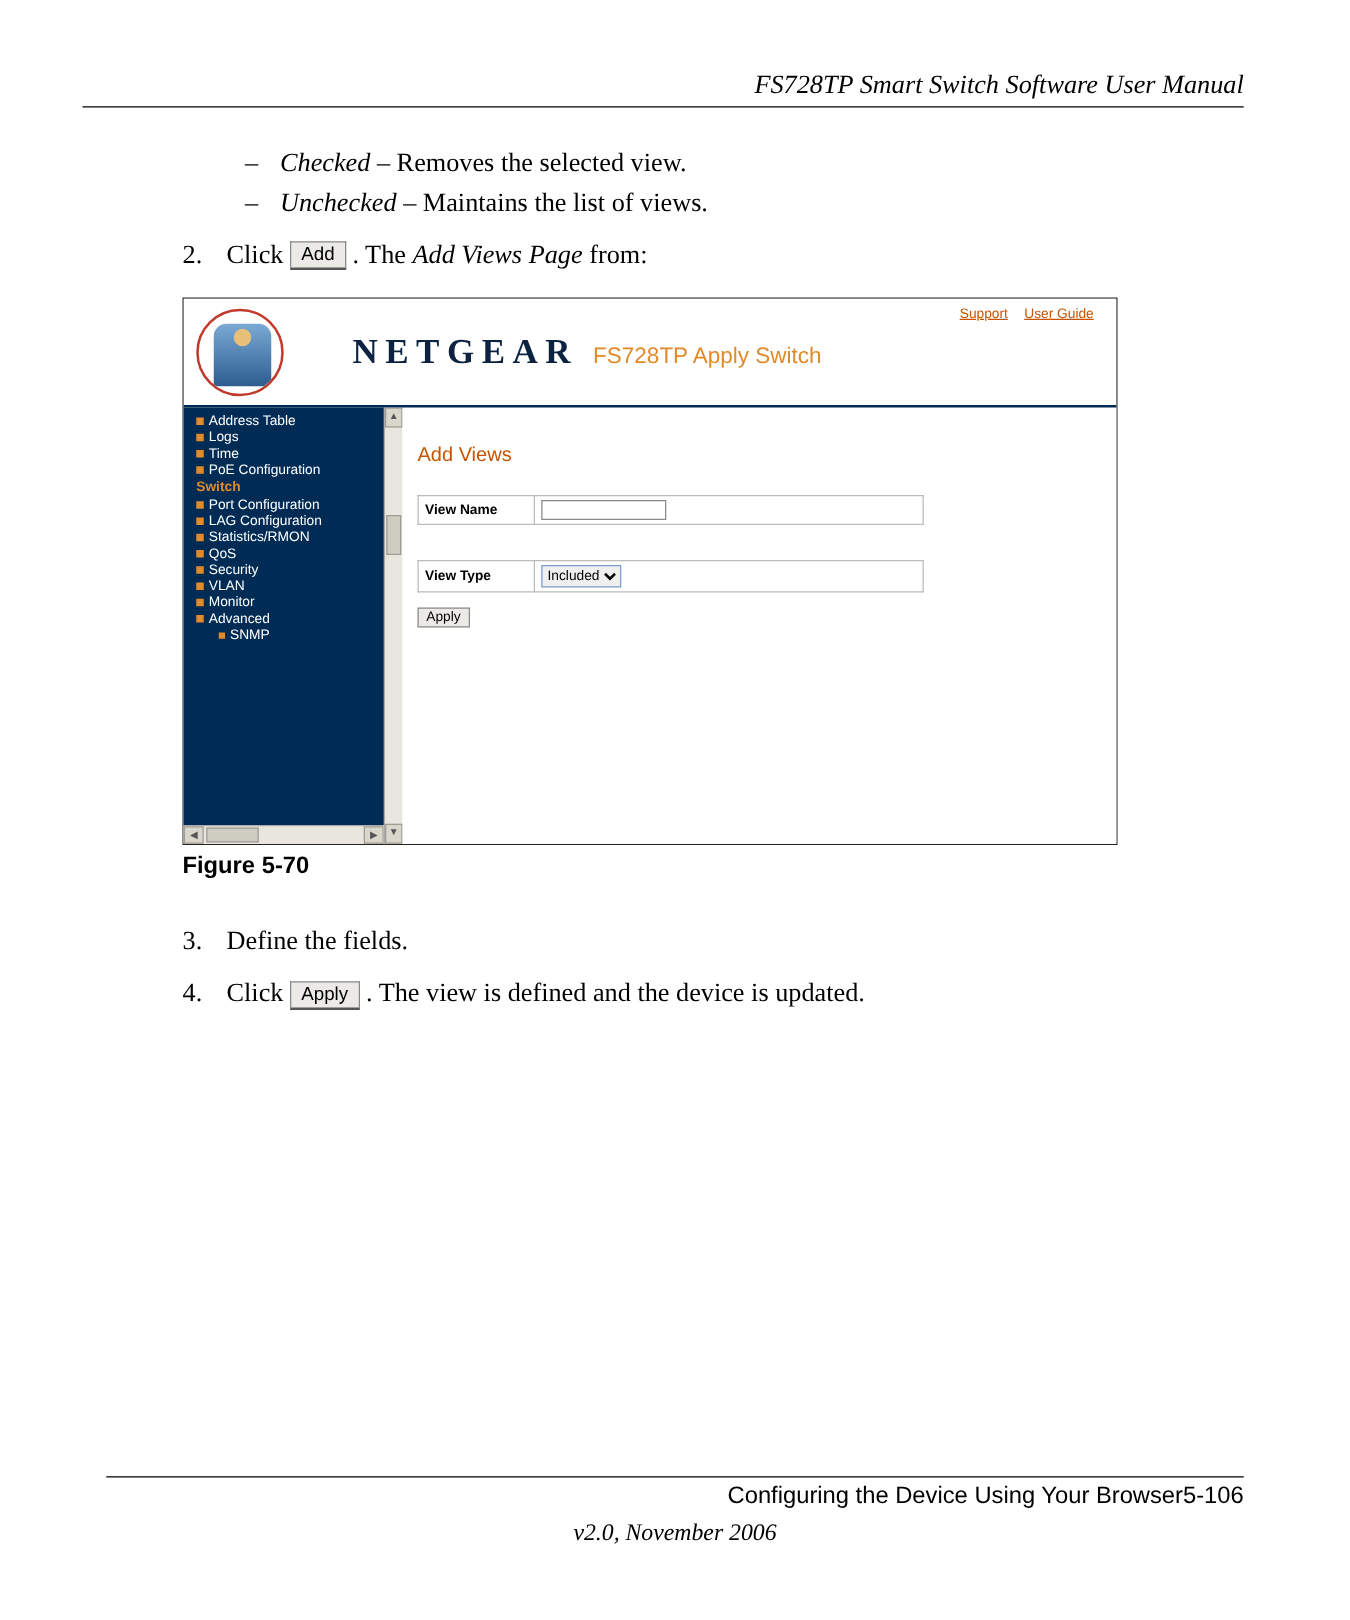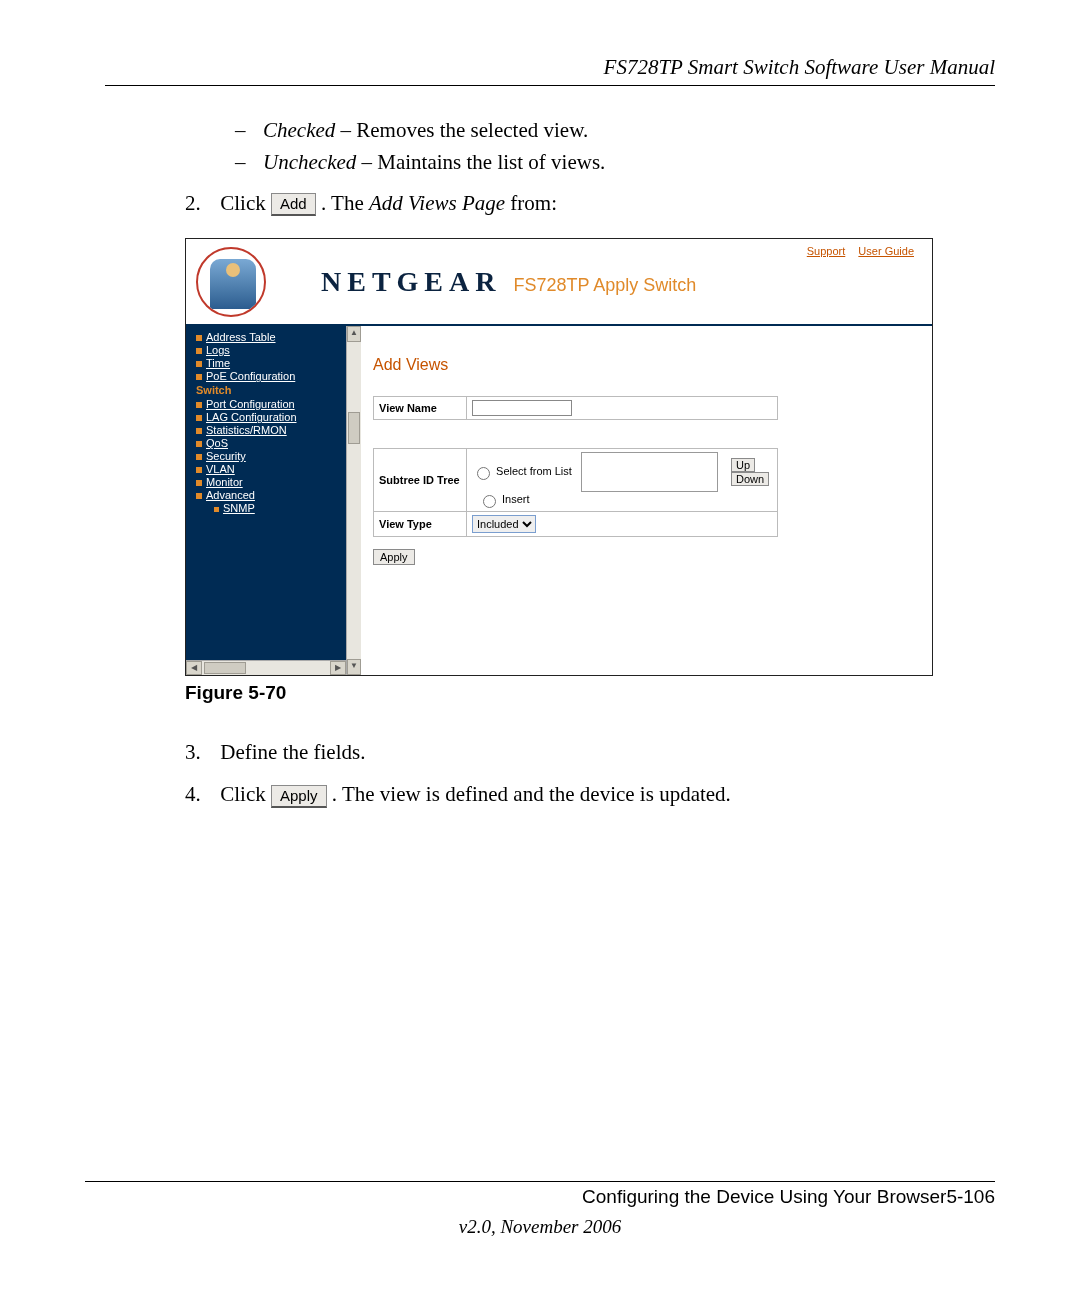--- a/index.html
+++ b/index.html
@@ -8,21 +8,21 @@
     background: #fff;
     width: 1080px;
     font-family: "Times New Roman", Times, serif;
     color: #000;
   }
   .page {
     width: 1080px;
     height: 1296px;
     position: relative;
     box-sizing: border-box;
-    padding: 55px 85px 0 105px;
+    padding: 55px 85px 0 66px;
   }
   .doc-header {
     text-align: right;
     font-style: italic;
     font-size: 21px;
     border-bottom: 1px solid #000;
     padding-bottom: 5px;
     margin-bottom: 30px;
   }
   .bullet-list {
@@ -154,21 +154,20 @@
     flex: 1;
     background: #002b54;
     color: #fff;
     padding: 4px 6px 4px 10px;
     font-size: 11px;
     overflow: hidden;
     position: relative;
   }
   .sidebar .item {
     color: #fff;
-    text-decoration: underline;
     display: block;
     margin: 1px 0;
     white-space: nowrap;
   }
   .sidebar .item::before {
     content: "";
     display: inline-block;
     width: 6px; height: 6px;
     background: #e08a2a;
     margin-right: 4px;
@@ -371,36 +370,20 @@
             <tbody>
                 <tr>
               <td class="lbl">View Name</td>
               <td><input class="txt" type="text" style=""></td>
             </tr>
           </tbody>
             </table>
 
           <table class="form" style="margin-top:28px;">
             <tbody>
-                <tr style="height:52px;">
-              <td class="lbl">Subtree ID Tree</td>
-              <td>
-                <input type="radio" class="radio" style="">
-                <span>Select from List</span>
-                <span class="listbox" style="margin:0 6px;"></span>
-                <span style="display:inline-block; vertical-align:middle;">
-                  <button class="minibtn">Up</button><br>
-                  <button class="minibtn">Down</button>
-                </span>
-                <span style="display:inline-block; vertical-align:middle; margin-left:6px;">
-                  <input type="radio" class="radio" style="">
-                  <span>Insert</span>
-                </span>
-              </td>
-            </tr>
             <tr>
               <td class="lbl">View Type</td>
               <td>
                 <select class="sel">
                   <option>Included</option>
                 </select>
               </td>
             </tr>
           </tbody>
             </table>

